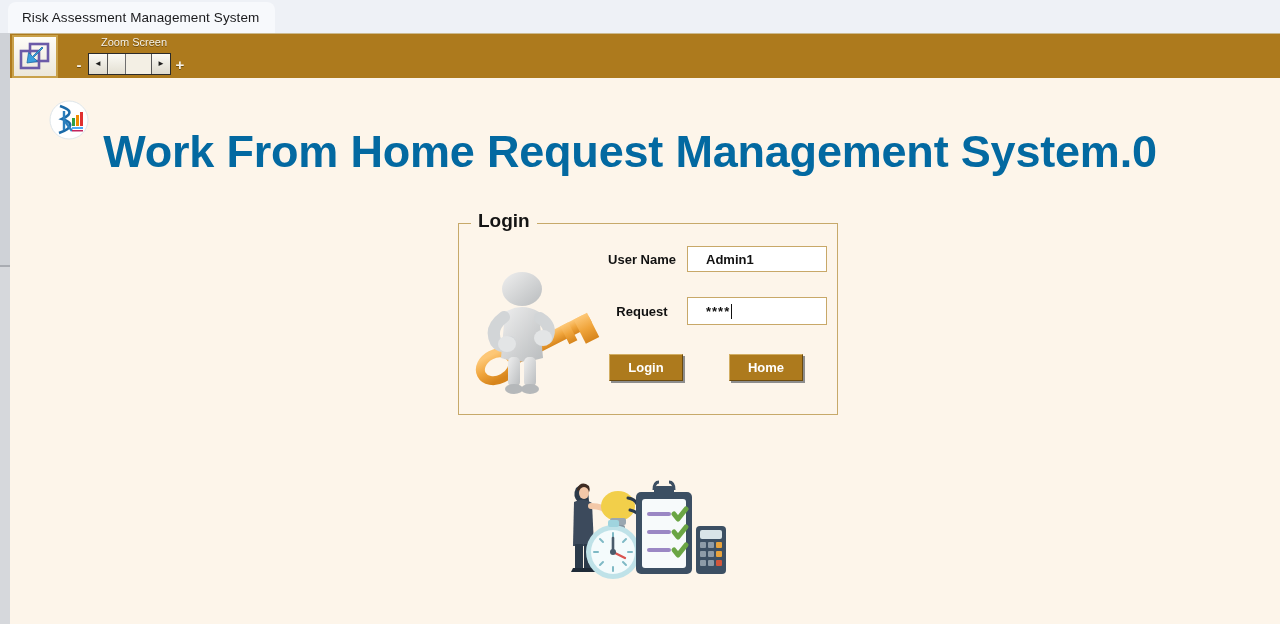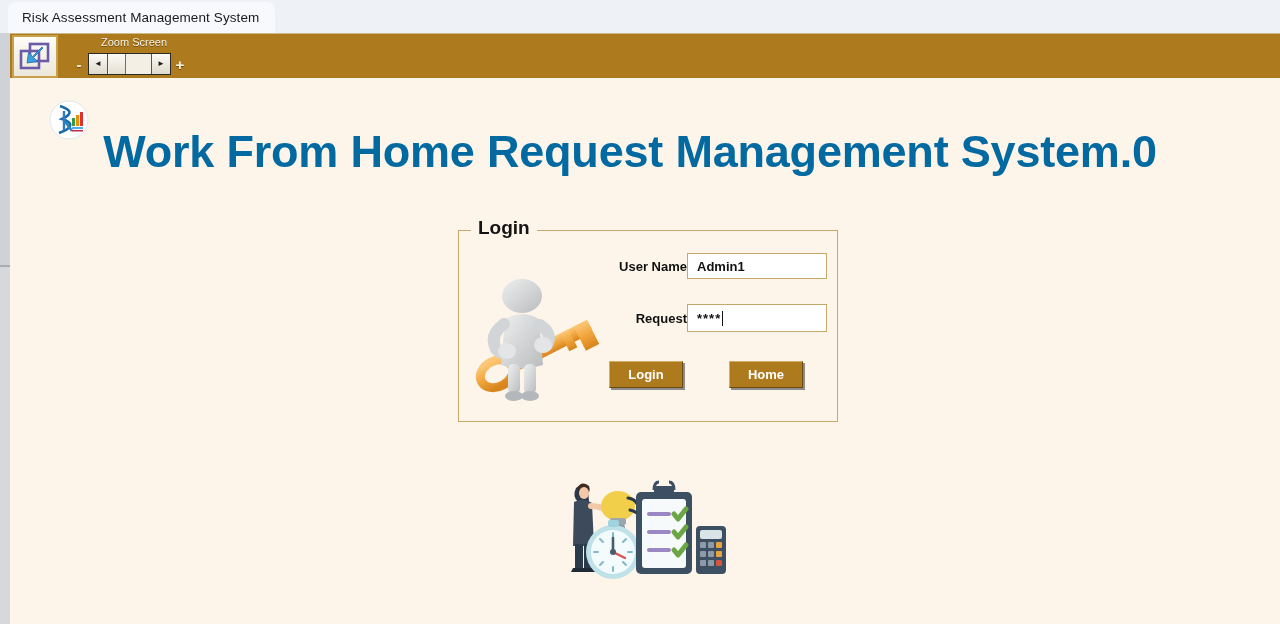--- a/index.html
+++ b/index.html
@@ -185,21 +185,21 @@
     font-weight: bold;
     color: #0369a1;
     letter-spacing: -0.2px;
     padding-right: 30px;
     box-sizing: border-box;
   }
 
   
   .login-panel {
     position: absolute;
-    left: 448px; top: 152px;
+    left: 448px; top: 145px;
     width: 380px; height: 192px;
     border: 1px solid #c7a96a;
     box-sizing: border-box;
     background: transparent;
   }
   .login-legend {
     position: absolute;
     left: 12px; top: -13px;
     background: #fdf5ea;
     padding: 0 7px;
@@ -221,31 +221,31 @@
     align-items: center;
   }
   .field-row.user { left: 138px; top: 22px; }
   .field-row.pass { left: 138px; top: 73px; }
 
   .field-label {
     width: 90px;
     font-size: 13px;
     font-weight: bold;
     color: #111;
-    text-align: right;
+    text-align: center;
   }
   .field-input {
     width: 140px;
     height: 26px;
     background: #ffffff;
     border: 1px solid #c8a868;
     box-sizing: border-box;
     display: flex;
     align-items: center;
-    padding: 0 0 0 9px;
+    padding: 0 0 0 18px;
     font-size: 13px;
     font-weight: bold;
     color: #111;
     cursor: text;
     position: relative;
   }
   .field-input.pass {
     height: 28px;
     letter-spacing: 1px;
   }

